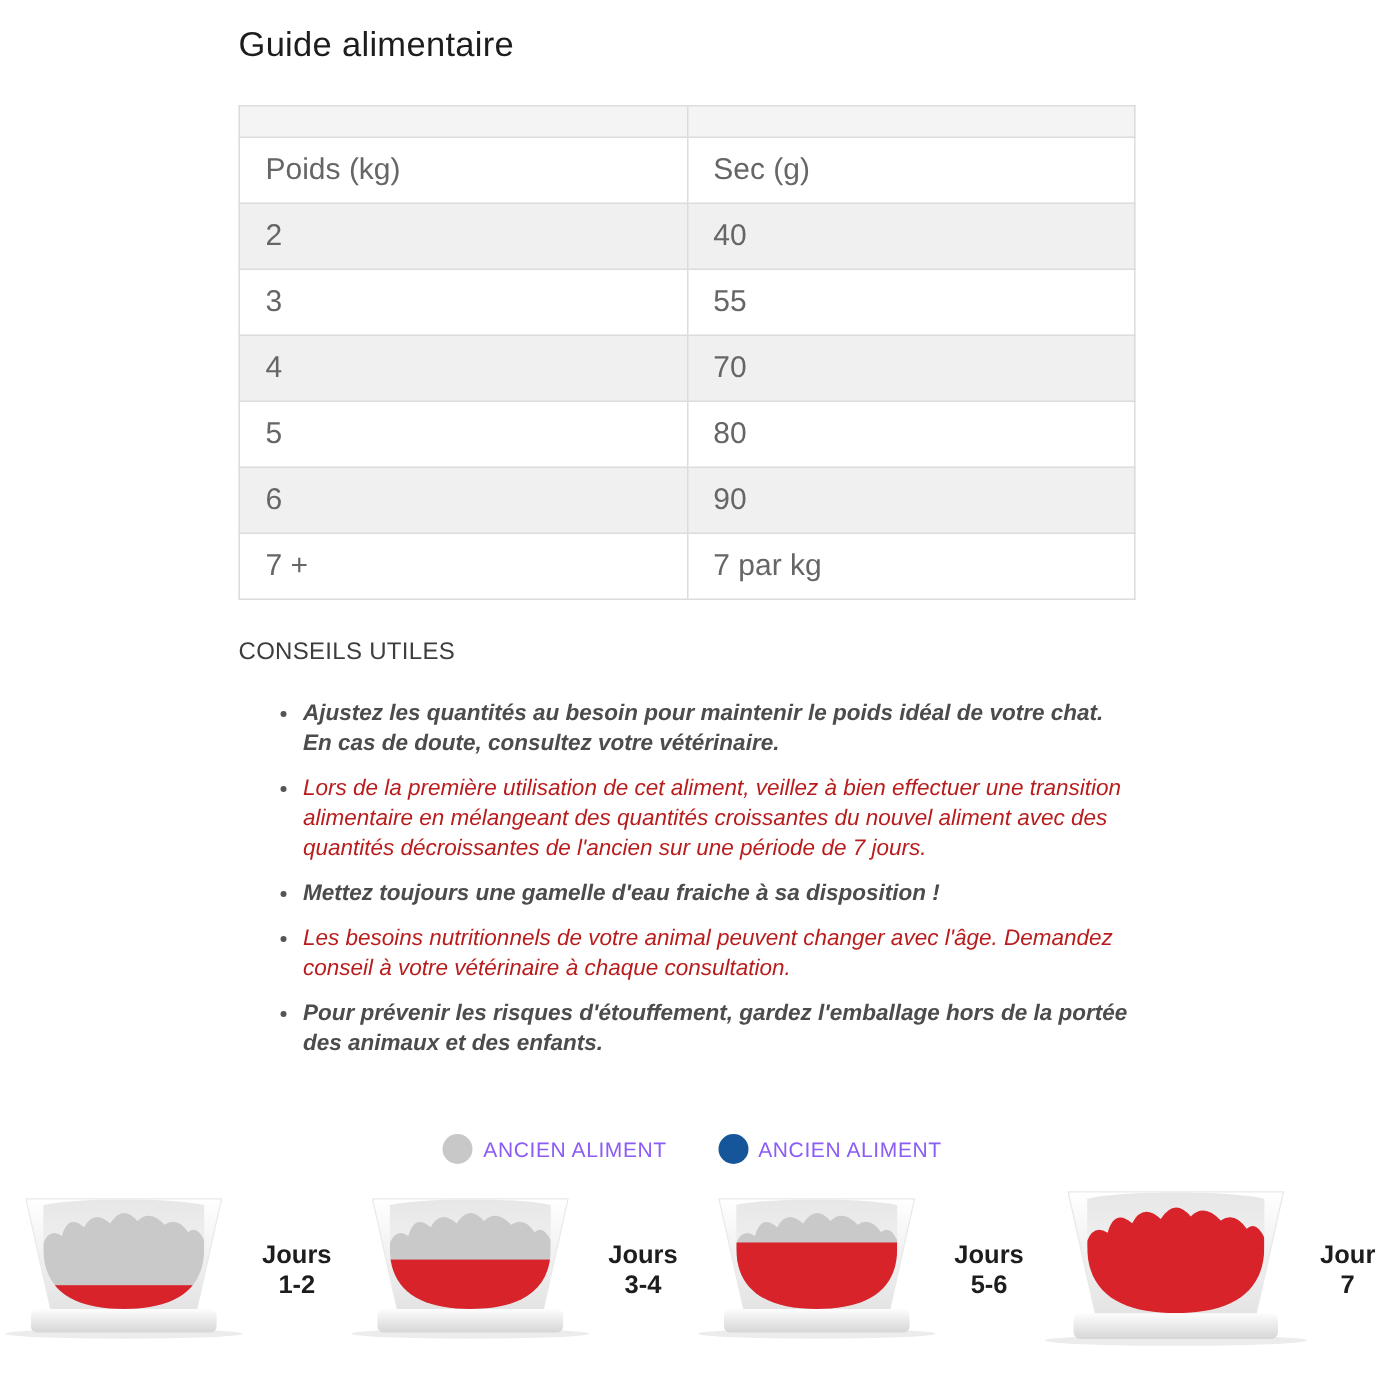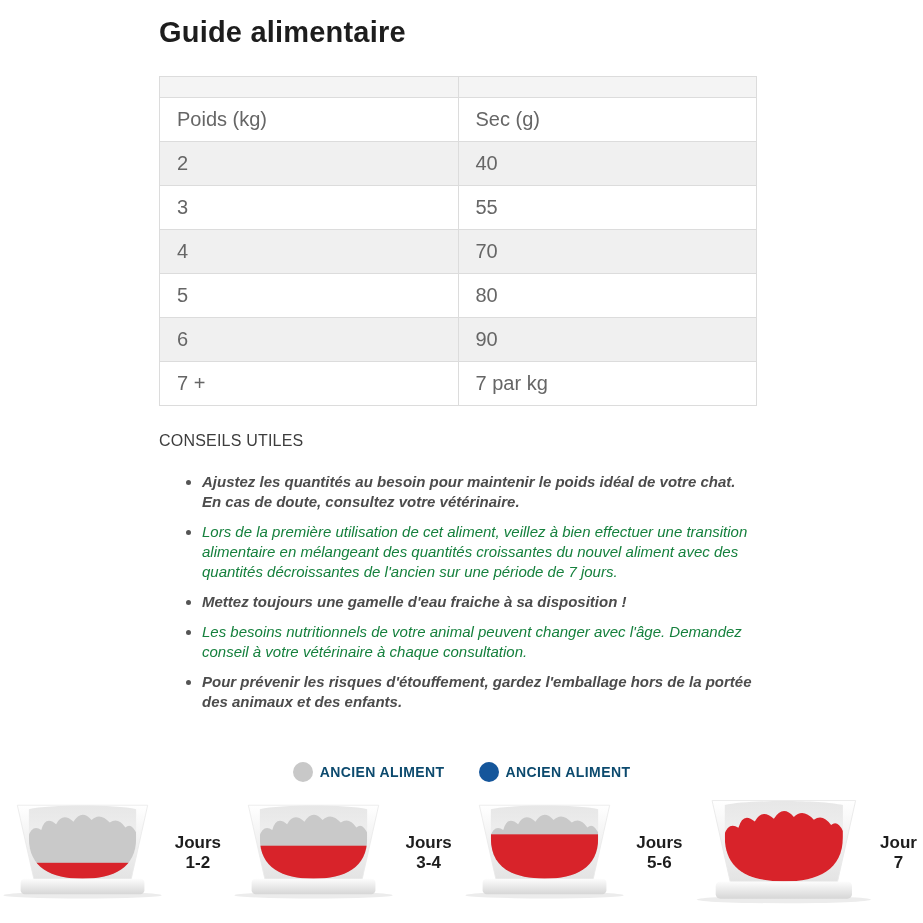--- a/index.html
+++ b/index.html
@@ -5,21 +5,21 @@
   * { box-sizing: border-box; margin: 0; padding: 0; }
   html, body {
     width: 923px; height: 923px;
     background: #ffffff;
     font-family: "Liberation Sans", sans-serif;
     overflow: hidden;
   }
   .content-col { margin-left: 159px; width: 598px; }
   .page-title {
     padding-top: 16px;
-    font-size: 29px; font-weight: bold; color: #1d1d1d;
+    font-size: 23px; font-weight: normal; color: #1d1d1d;
     letter-spacing: 0.2px;
   }
   table.feeding-table {
     margin-top: 27px; width: 598px;
     border-collapse: collapse;
     font-size: 20px; color: #666666;
   }
   table.feeding-table td {
     border: 1px solid #dcdcdc;
     padding: 10px 17px;
@@ -27,33 +27,33 @@
   }
   table.feeding-table tr.spacer-row td { padding: 0; height: 21px; background: #f4f4f4; }
   table.feeding-table tr.striped td { background: #f0f0f0; }
   .tips-heading {
     margin-top: 26px;
     font-size: 16px; font-weight: normal; color: #3d3d3d;
     letter-spacing: 0.2px;
   }
   ul.tips-list { margin-top: 22px; padding-left: 43px; list-style: disc; font-style: italic; }
   ul.tips-list li {
-    font-size: 15px; line-height: 20px; color: #15803d;
+    font-size: 15px; line-height: 20px; color: #b91c1c;
     margin-bottom: 10px;
   }
   ul.tips-list li.bold { font-weight: bold; color: #4c4c4c; }
   ul.tips-list li::marker { color: #555555; }
   .legend-row {
     margin-top: 50px; width: 923px;
     display: flex; justify-content: center; align-items: center; gap: 34px;
   }
   .legend-item { display: flex; align-items: center; gap: 7px; }
   .legend-dot { width: 20px; height: 20px; border-radius: 50%; }
   .legend-label {
-    font-size: 14px; font-weight: bold; color: #0c4a6e; letter-spacing: 0.4px;
+    font-size: 14px; font-weight: normal; color: #8b5cf6; letter-spacing: 0.4px;
   }
   .bowls-row {
     margin-top: 12px; width: 923px;
     display: flex; justify-content: space-around; align-items: flex-start;
   }
   .bowl-col { display: flex; flex-direction: row; align-items: center; width: 230px; }
   .bowl-label {
     margin-top: 3px;
     font-size: 17px; font-weight: bold; color: #1d1d1d; text-align: center;
   }

